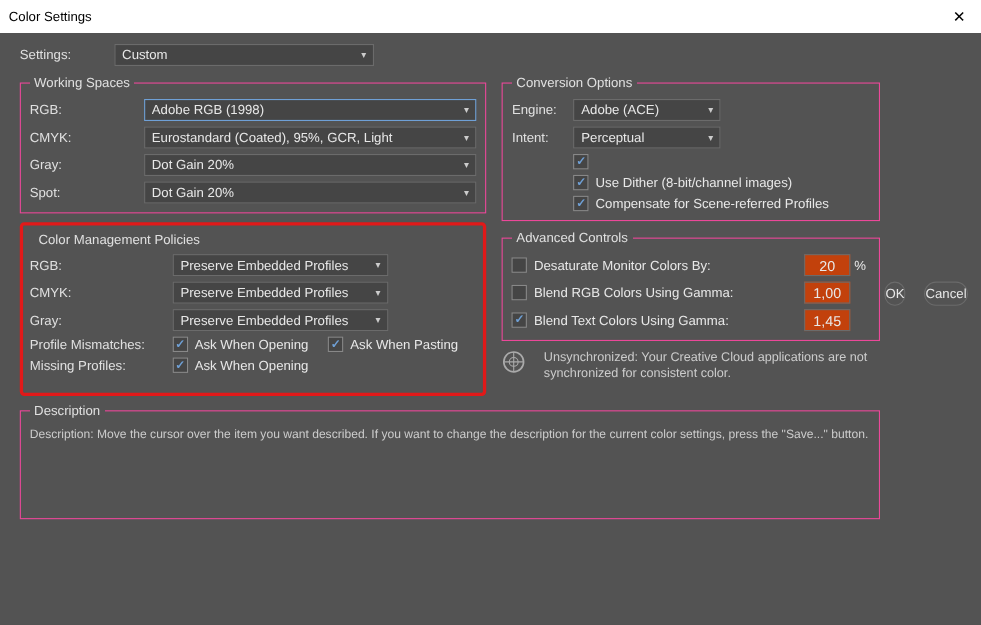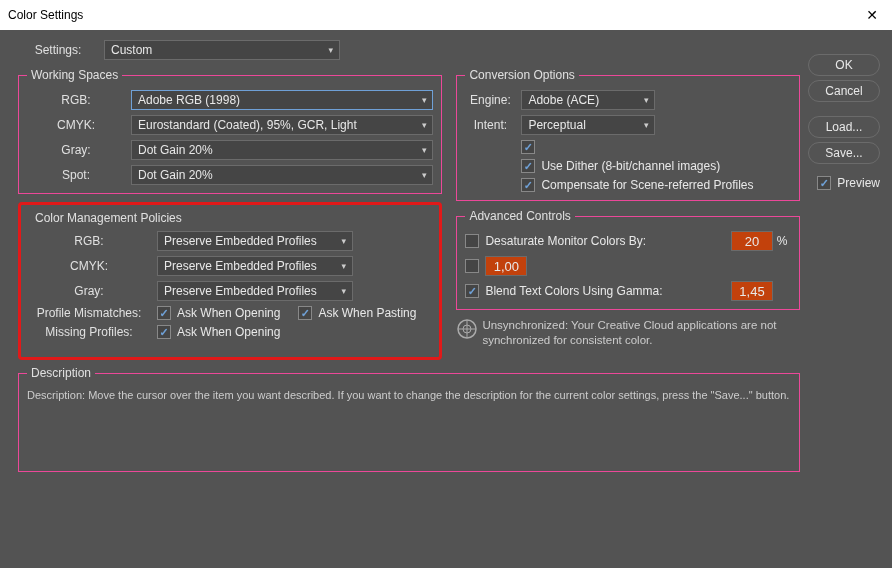--- a/index.html
+++ b/index.html
@@ -2,42 +2,42 @@
 <html><head>
 <meta charset="utf-8">
 <style>
 *{box-sizing:border-box;margin:0;padding:0;font-family:"Segoe UI",Arial,sans-serif}
 body{background:#535353;width:892px;height:568px;overflow:hidden;font-size:12px;color:#e8e8e8}
 .titlebar{height:30px;background:#fff;display:flex;align-items:center;padding:0 8px;color:#000;font-size:12px}
 .titlebar .title{flex:1}
 .titlebar .close{width:24px;text-align:center;font-size:14px;cursor:pointer}
 .content{display:flex;padding:6px}
 .main{flex:1;padding:4px 4px 0 12px}
-.sidebar{width:82px;padding:18px 6px 0 0;display:flex;flex-direction:column;gap:4px;align-items:flex-end}
+.sidebar{width:82px;padding:18px 6px 0 0;display:flex;flex-direction:row;gap:17px;align-items:center}
 .btn{width:72px;height:22px;border:1px solid #6b6b6b;border-radius:11px;background:#535353;color:#e8e8e8;font-size:12px;display:flex;align-items:center;justify-content:center;cursor:pointer}
 .row{display:flex;align-items:center;margin-bottom:5px}
-.lbl{text-align:center;padding-right:6px;color:#e0e0e0}
+.lbl{text-align:left;padding-right:6px;color:#e0e0e0}
 .sel{height:20px;background:#454545;border:1px solid #6b6b6b;color:#e8e8e8;display:flex;align-items:center;padding:0 6px;position:relative;cursor:pointer}
 .sel.blue{border-color:#6fa0d6}
 .sel .val{flex:1;white-space:nowrap;overflow:hidden}
 .sel .chev{font-size:9px;color:#ccc;margin-left:4px}
 fieldset{border:1px solid #ec4899;padding:8px 8px 8px 8px;margin-bottom:8px;position:relative}
 legend{padding:0 4px;color:#e0e0e0;font-size:12px}
 .cbx{width:14px;height:14px;border:1px solid #888;background:#454545;display:inline-flex;align-items:center;justify-content:center;margin-right:6px;cursor:pointer;flex-shrink:0}
 .cbx.checked::after{content:"✓";color:#6fa0d6;font-size:11px;line-height:1;font-weight:bold}
 .cbxrow{display:flex;align-items:center;margin-bottom:5px}
 .twocol{display:flex;gap:14px}
 .col{flex:1}
 .policies{border:3px solid #e11919;border-radius:4px;padding:6px 6px 10px 6px;margin-top:6px}
 .inputnum{width:42px;height:20px;background:#c2410c;border:1px solid #6b6b6b;color:#e8e8e8;text-align:center;font-size:13px}
 .desc{margin-top:6px}
 .desc fieldset{min-height:106px}
 .desc-text{color:#ccc;font-size:11px;line-height:1.4}
 .preview-row{display:flex;align-items:center;margin-top:8px;justify-content:flex-start}
-.sync-row{display:flex;align-items:flex-start;gap:4px;margin-top:6px}
+.sync-row{display:flex;align-items:flex-start;gap:16px;margin-top:6px}
 .sync-icon{width:22px;height:22px;display:flex;align-items:center;justify-content:center;flex-shrink:0}
 .sync-text{color:#ccc;font-size:11.5px;line-height:1.3}
 </style>
 </head>
 <body>
 
 <div class="titlebar">
   <span class="title">Color Settings</span>
   <span class="close">✕</span>
 </div>
@@ -162,20 +162,21 @@
         <fieldset>
           <legend>Advanced Controls</legend>
           <div class="cbxrow">
             <span class="cbx"></span>
             <span style="flex:1">Desaturate Monitor Colors By:</span>
             <input class="inputnum" value="20" style="">
             <span style="width:18px;text-align:center">%</span>
           </div>
           <div class="cbxrow">
             <span class="cbx"></span>
+            <span style="flex:1">Blend RGB Colors Using Gamma:</span>
             <input class="inputnum" value="1,00" style="">
             <span style="width:18px"></span>
           </div>
           <div class="cbxrow" style="margin-bottom:0">
             <span class="cbx checked"></span>
             <span style="flex:1">Blend Text Colors Using Gamma:</span>
             <input class="inputnum" value="1,45" style="">
             <span style="width:18px"></span>
           </div>
         </fieldset>

